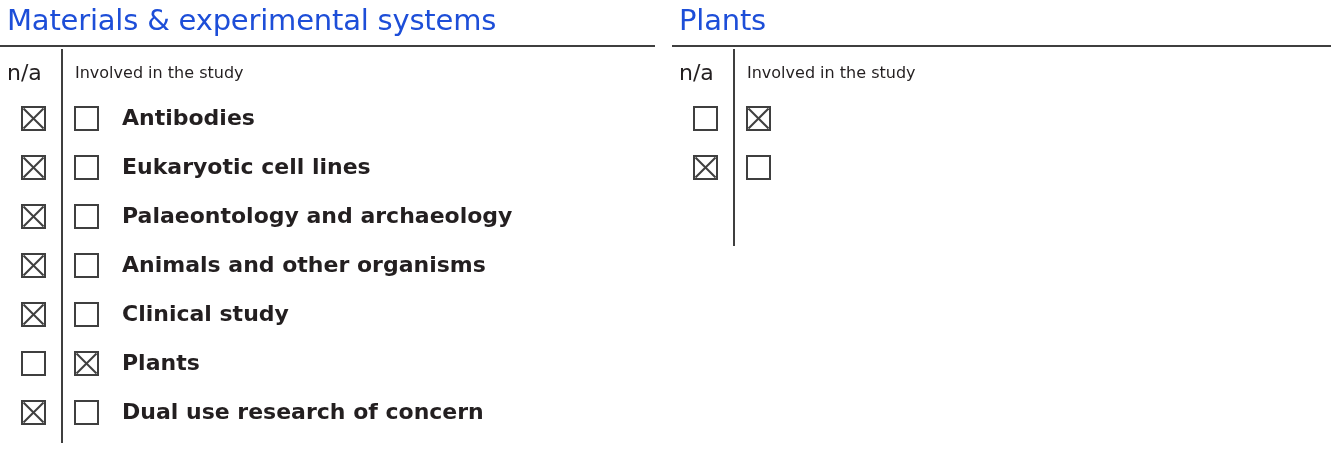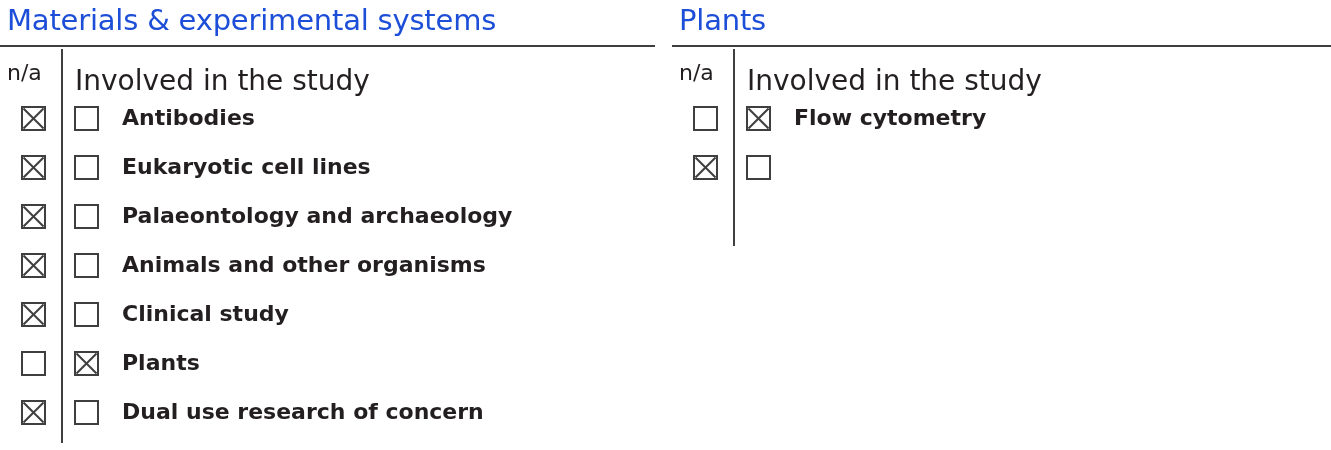--- a/index.html
+++ b/index.html
@@ -65,22 +65,22 @@
     position: absolute;
     left: 7px;
     top: 0;
     font-size: 22px;
     line-height: 32px;
     white-space: nowrap;
   }
   .head-involved {
     position: absolute;
     left: 75px;
-    top: 8px;
-    font-size: 28px;
+    top: 0;
+    font-size: 16px;
     line-height: 32px;
     white-space: nowrap;
   }
 
   .rows {
     position: absolute;
     top: 104px;
     left: 0;
     width: 100%;
   }
@@ -257,21 +257,20 @@
             <line x1="0.5" y1="0.5" x2="20.5" y2="20.5"></line>
             <line x1="20.5" y1="0.5" x2="0.5" y2="20.5"></line>
           </svg>
         </div>
         <div class="cb involved checked" aria-checked="true">
           <svg viewBox="0 0 21 21" preserveAspectRatio="none">
             <line x1="0.5" y1="0.5" x2="20.5" y2="20.5"></line>
             <line x1="20.5" y1="0.5" x2="0.5" y2="20.5"></line>
           </svg>
         </div>
-        <div class="row-label">Flow cytometry</div>
       </div>
       <div class="row">
         <div class="cb na checked" aria-checked="true">
           <svg viewBox="0 0 21 21" preserveAspectRatio="none">
             <line x1="0.5" y1="0.5" x2="20.5" y2="20.5"></line>
             <line x1="20.5" y1="0.5" x2="0.5" y2="20.5"></line>
           </svg>
         </div>
         <div class="cb involved unchecked" aria-checked="false">
           <svg viewBox="0 0 21 21" preserveAspectRatio="none">

